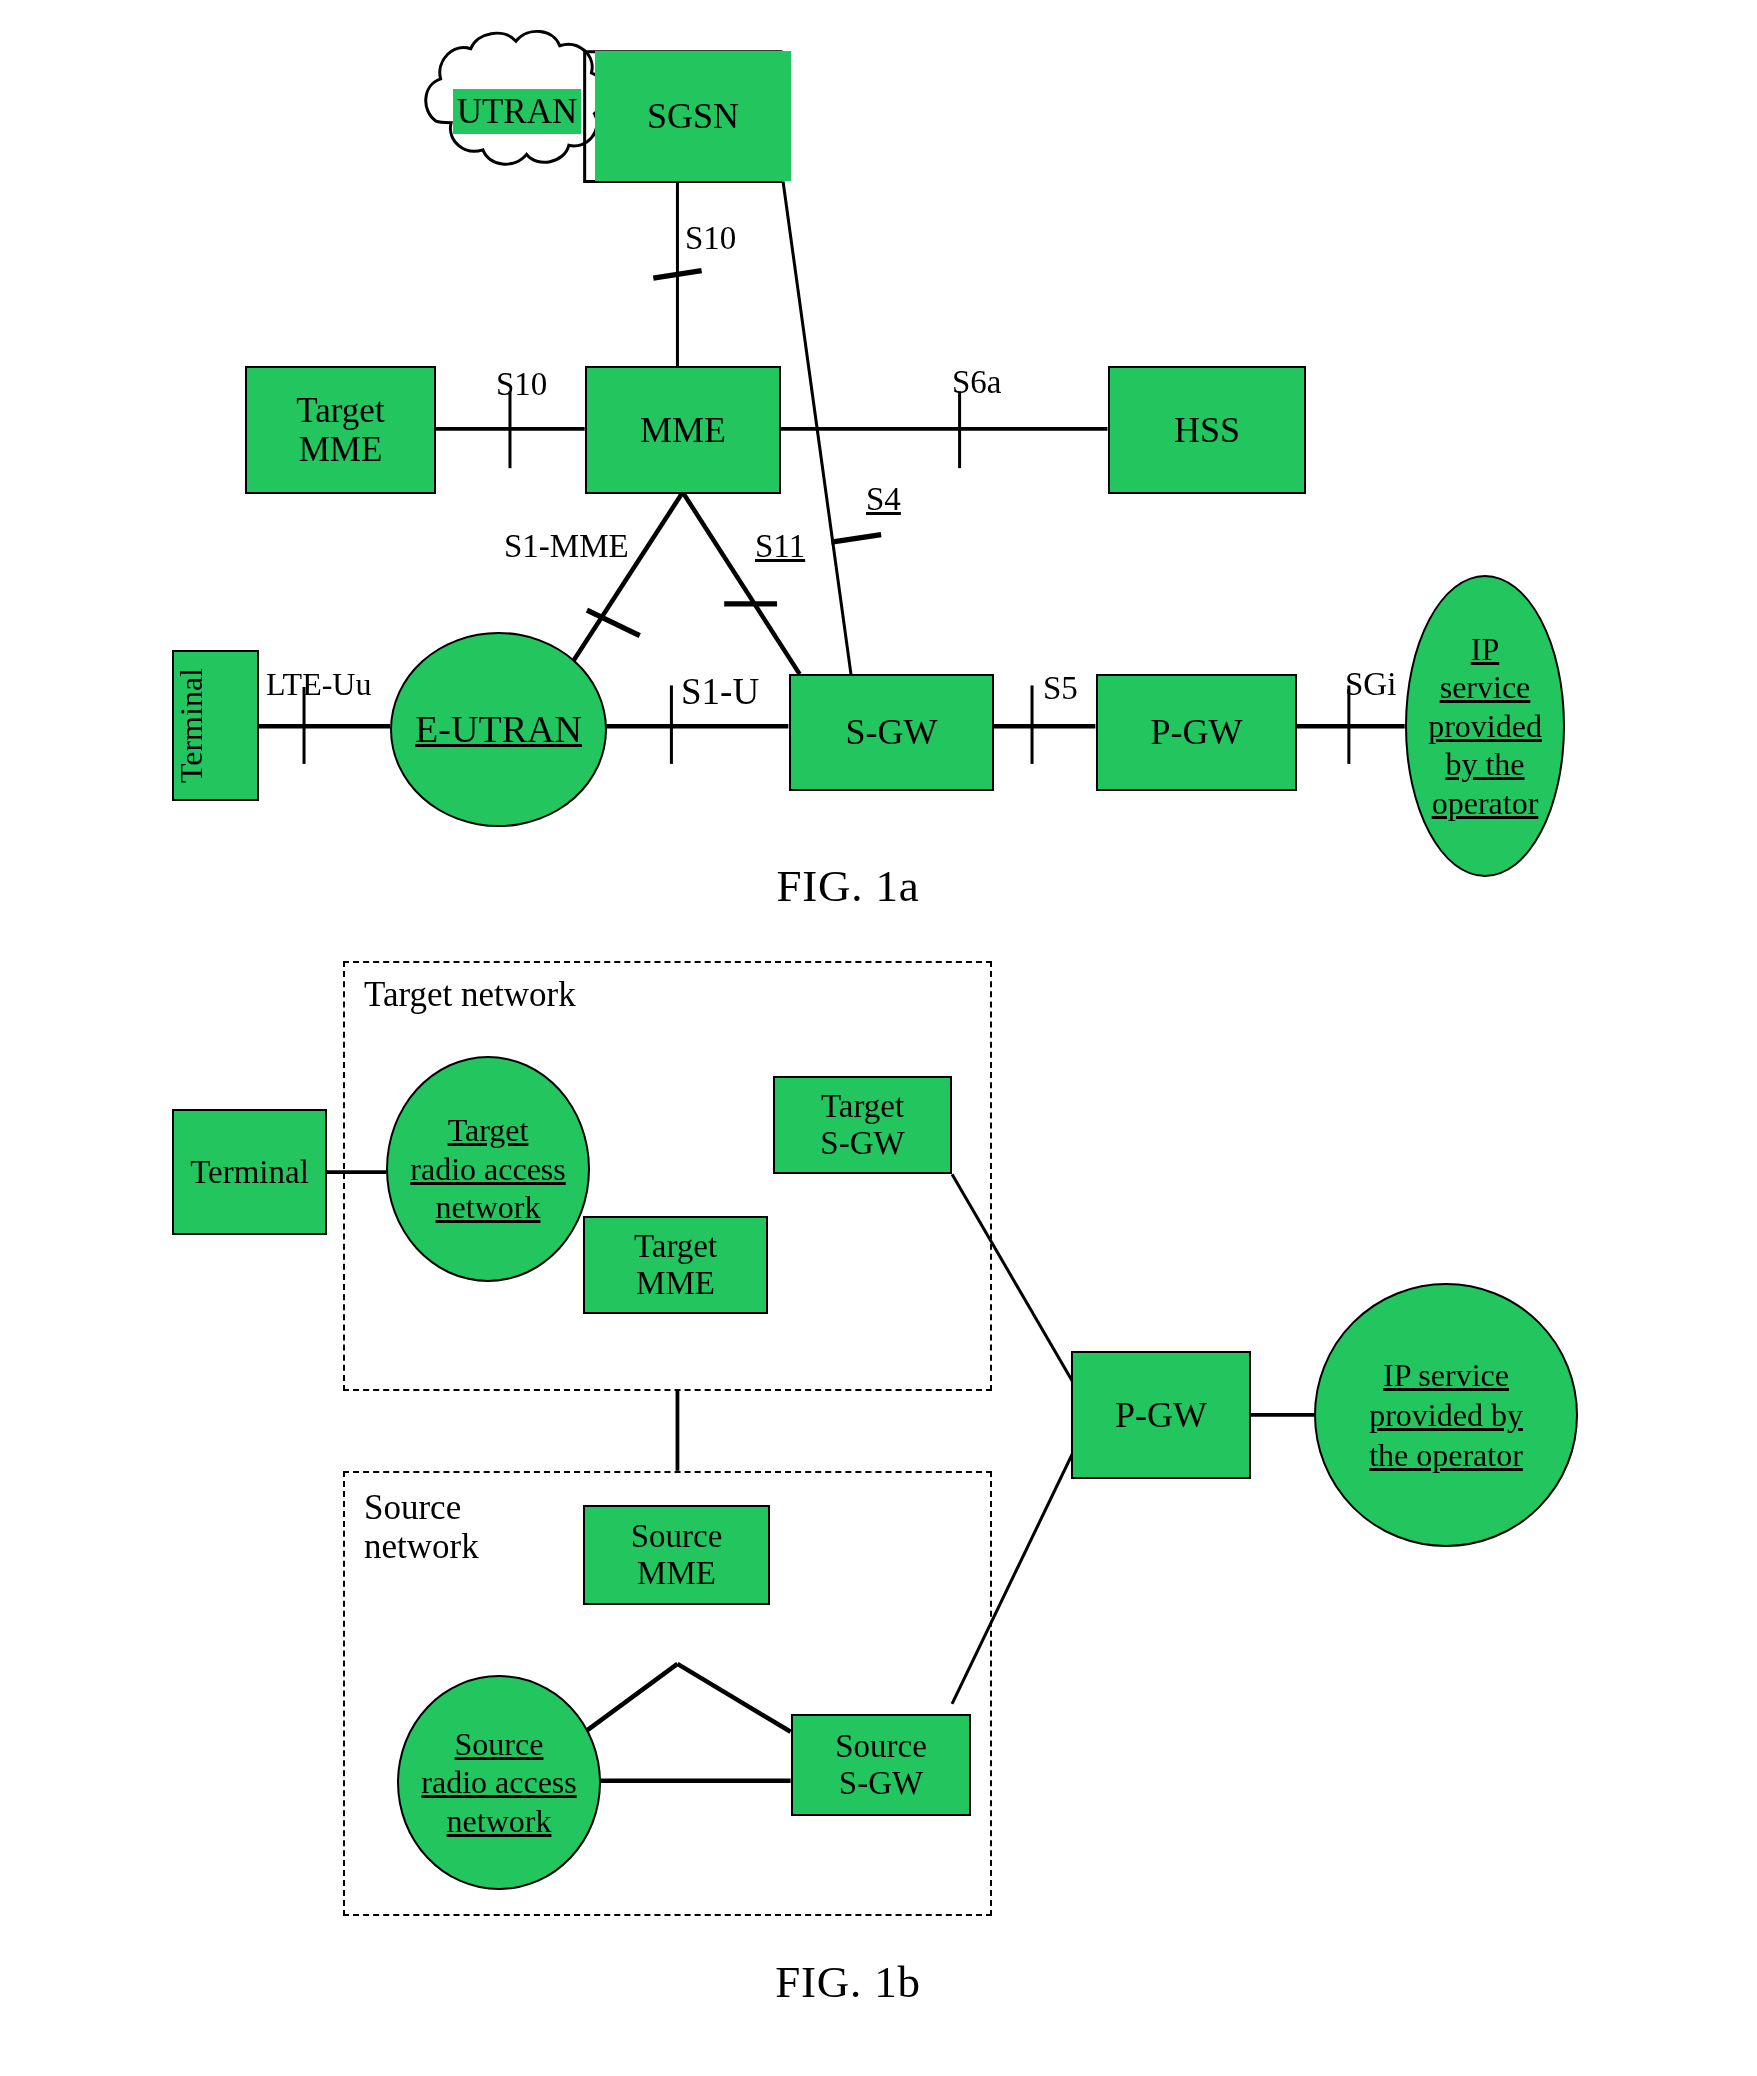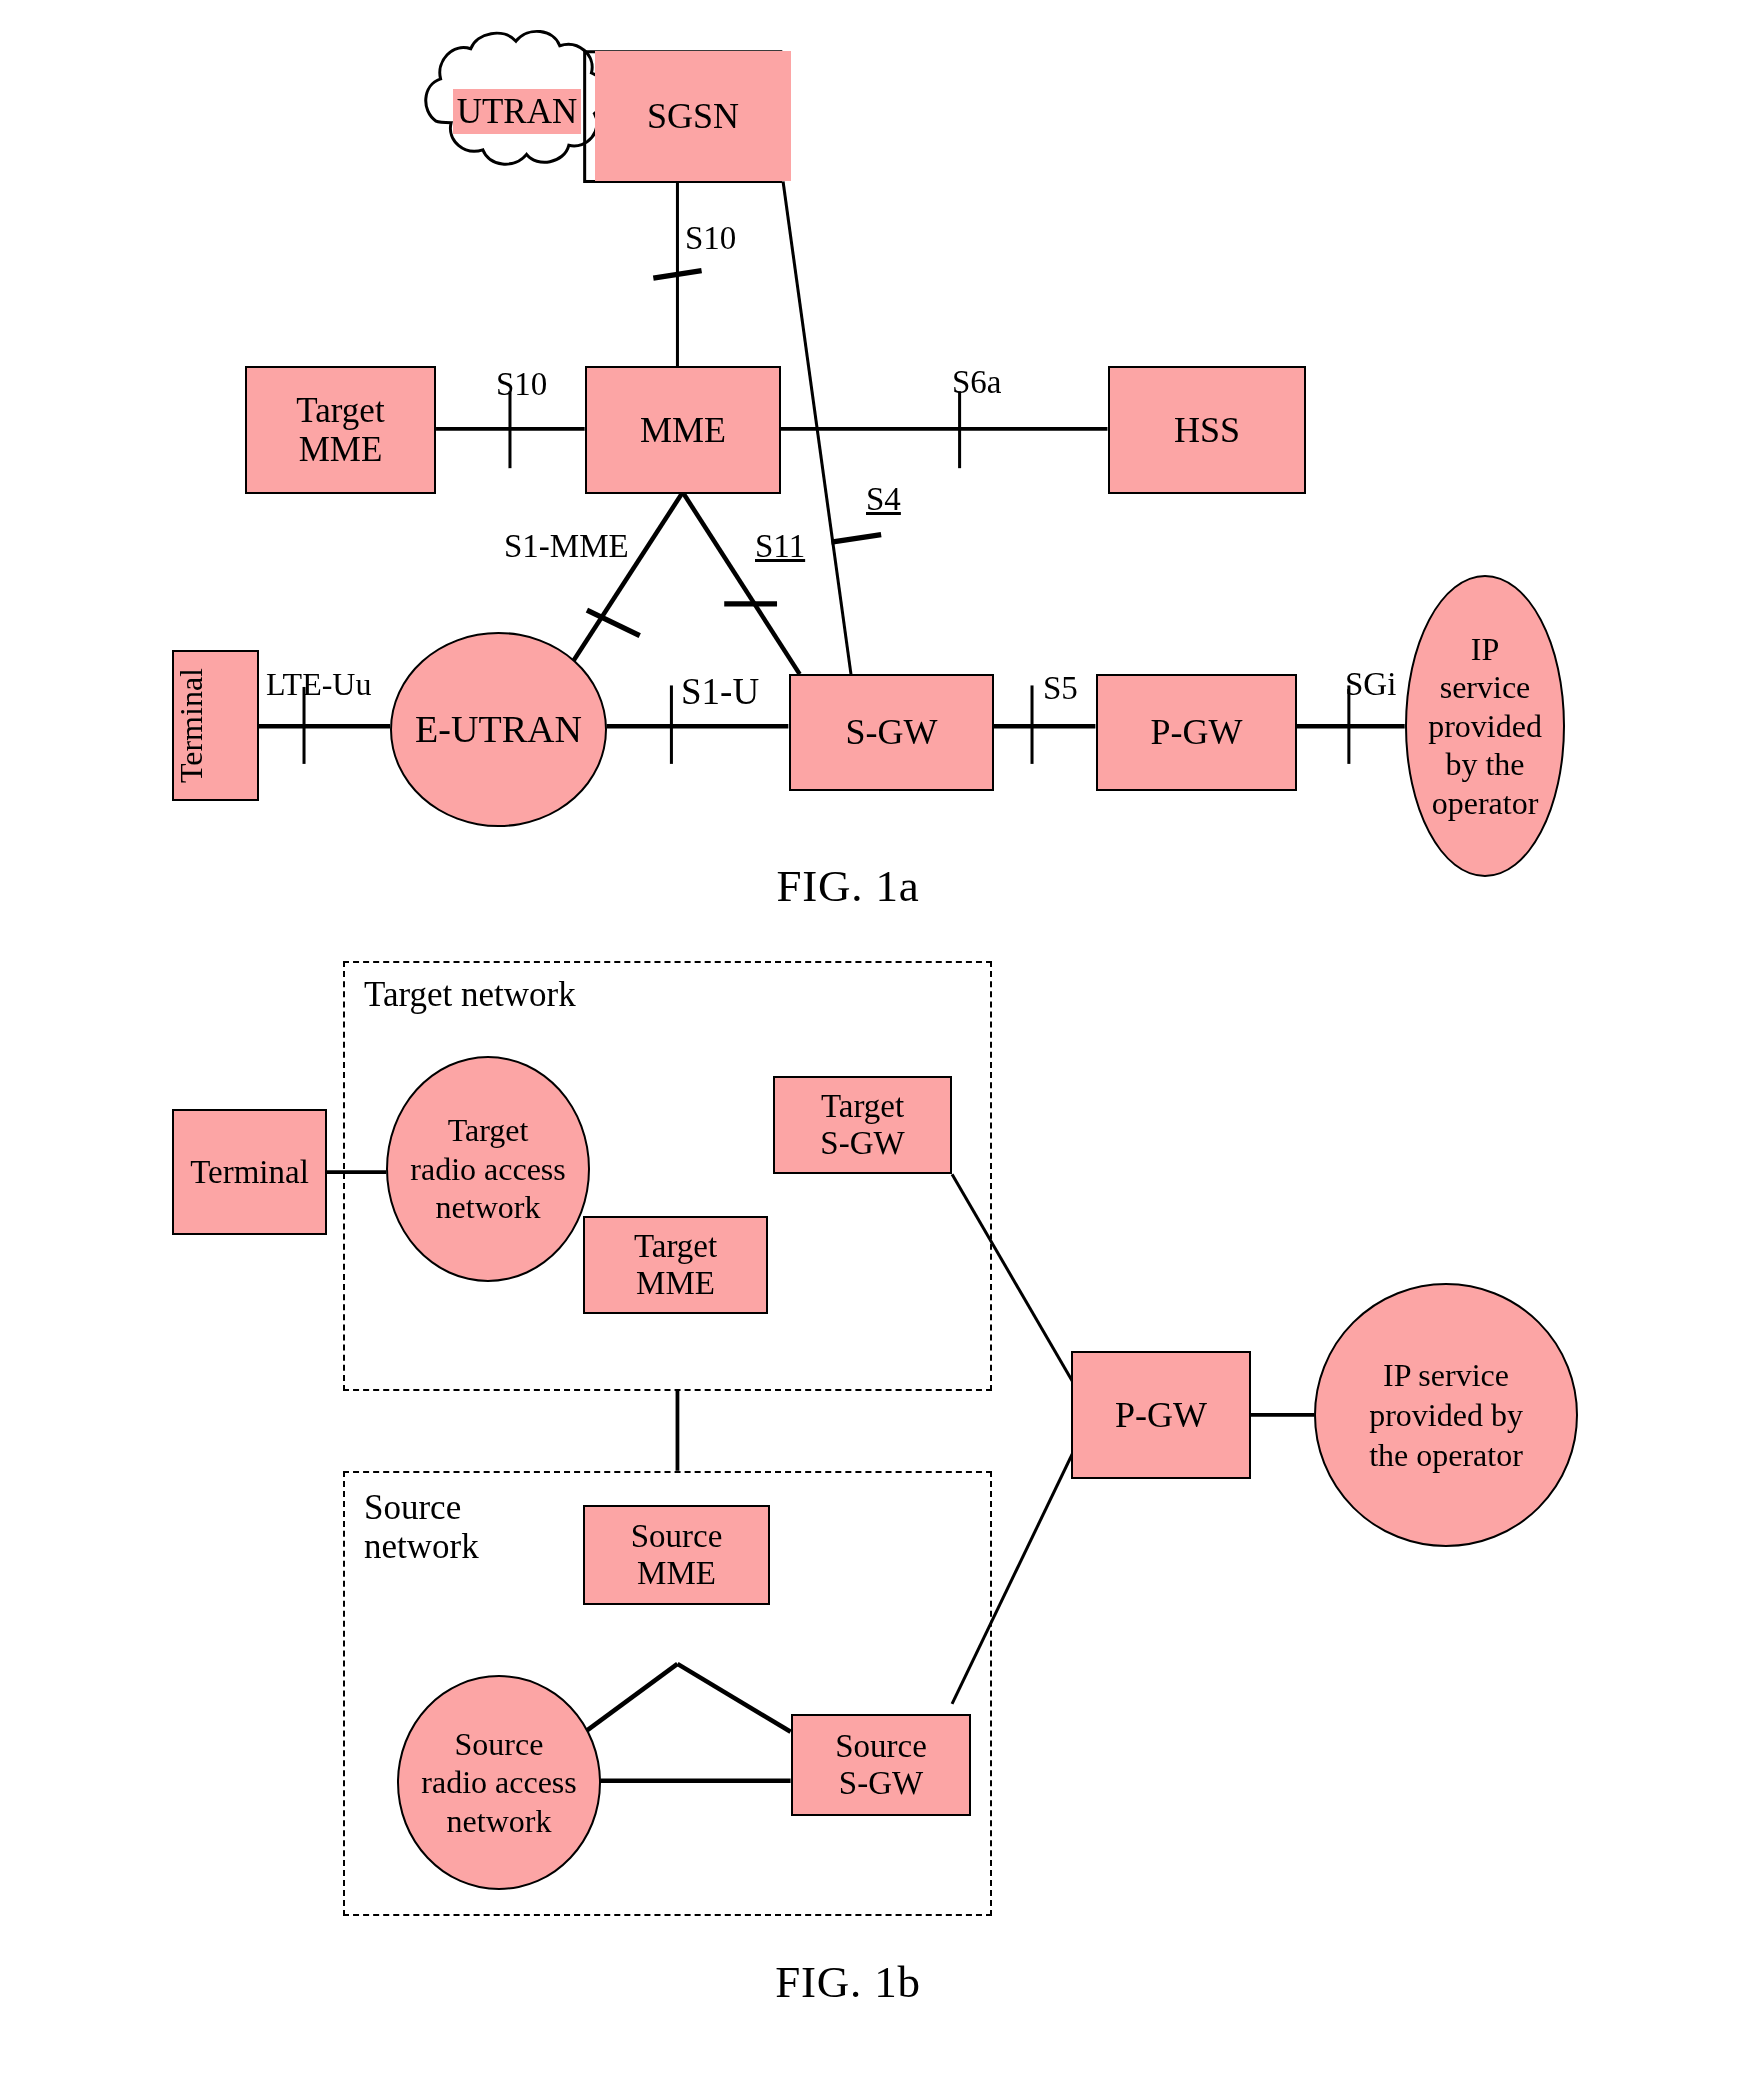--- a/index.html
+++ b/index.html
@@ -30,28 +30,29 @@
   
   .node {
     position: absolute;
     box-sizing: border-box;
     display: flex;
     align-items: center;
     justify-content: center;
     text-align: center;
     line-height: 1.12;
     color: #000;
-    background: #fca5a5;
+    background: #22c55e;
   }
   .box {
     border: 2.3px solid #000;
   }
   .ellipse {
     border: 2.3px solid #000;
     border-radius: 50%;
+    text-decoration: underline;
   }
   .label {
     position: absolute;
     color: #000;
     white-space: nowrap;
     background: transparent;
   }
   .vtext {
     writing-mode: vertical-rl;
     transform: rotate(180deg);

